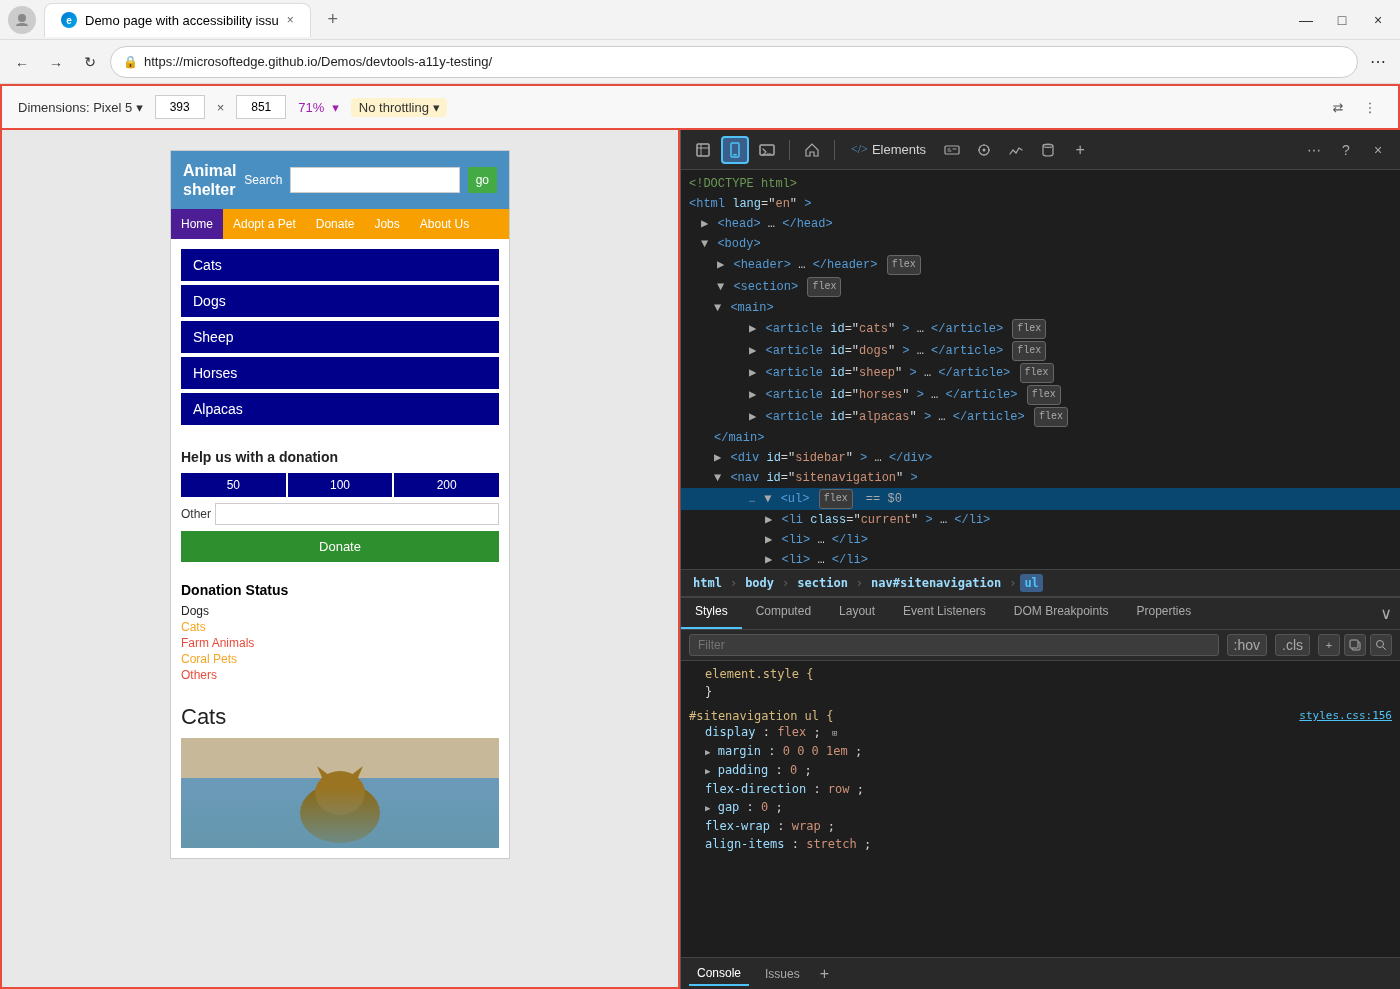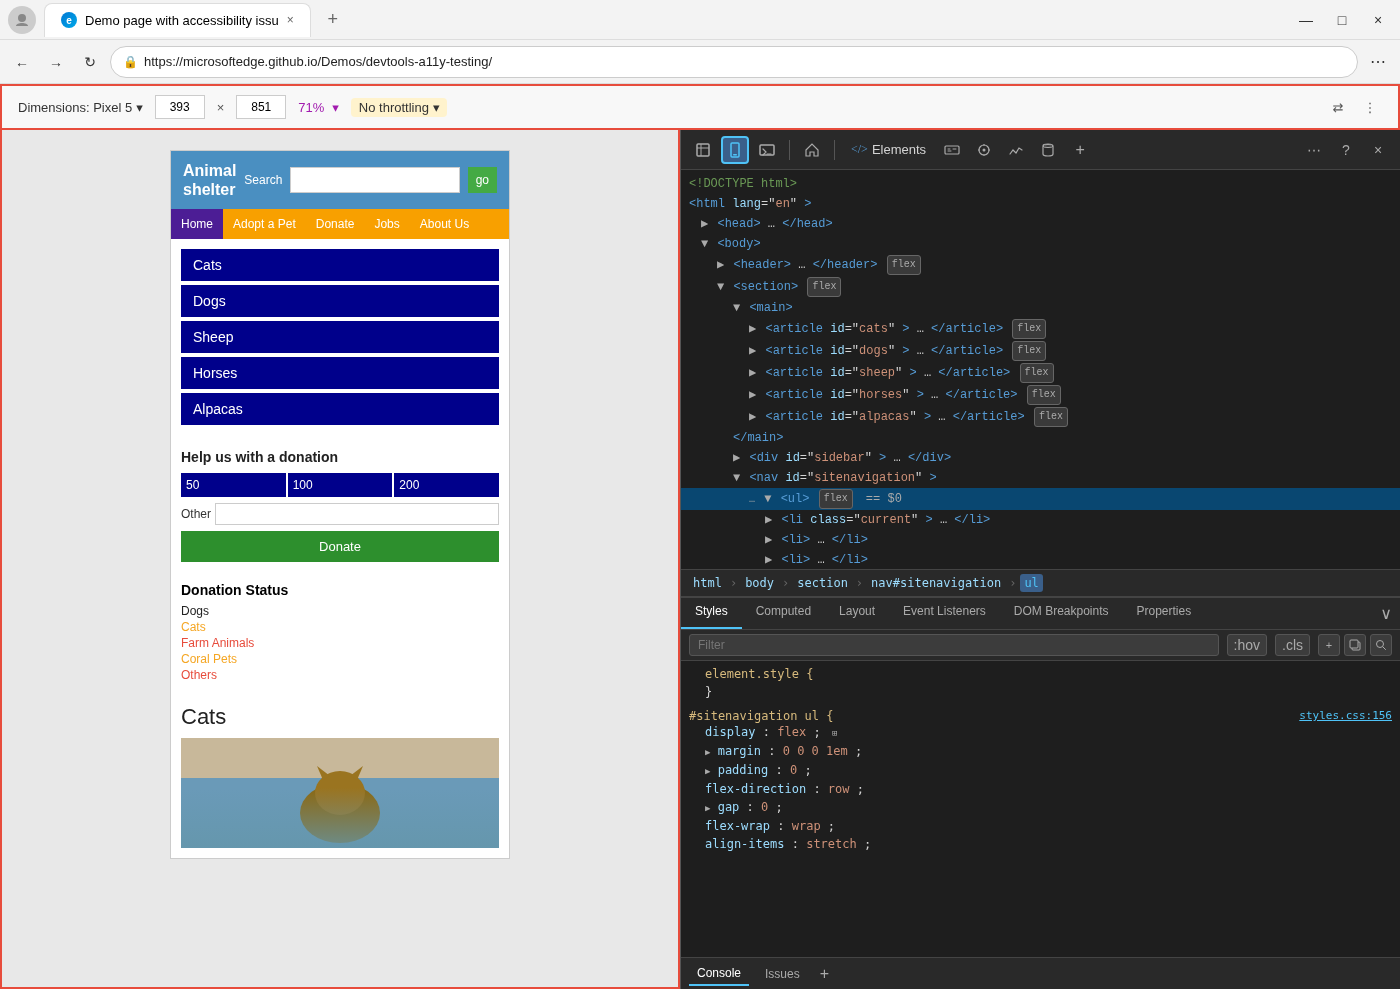--- a/index.html
+++ b/index.html
@@ -121,21 +121,21 @@
       padding: 8px 12px;
       margin-bottom: 4px;
       font-size: 14px;
       cursor: pointer;
     }
 
     .donation-section { padding: 10px; }
     .donation-title { font-size: 14px; font-weight: bold; margin-bottom: 8px; color: #222; }
     .donation-amounts { display: flex; gap: 2px; margin-bottom: 6px; }
     .donation-amt {
-      flex: 1; background: #00008b; color: white; text-align: left;
+      flex: 1; background: #00008b; color: white; text-align: center;
       padding: 5px; font-size: 12px; cursor: pointer;
     }
     .donation-other { display: flex; align-items: center; gap: 4px; margin-bottom: 6px; }
     .donation-other-label { font-size: 12px; color: #333; }
     .donation-other-input { flex: 1; height: 22px; border: 1px solid #ccc; }
     .donation-btn { width: 100%; background: #2d8f2d; color: white; border: none; padding: 8px; font-size: 13px; cursor: pointer; }
 
     .donation-status { padding: 10px; }
     .donation-status-title { font-size: 14px; font-weight: bold; margin-bottom: 6px; }
     .status-item { font-size: 12px; margin-bottom: 2px; }
@@ -208,38 +208,38 @@
     .dom-text { color: #d4d4d4; }
     .dom-comment { color: #6a9955; }
     .dom-badge {
       display: inline-block; background: #3a3a3a; color: #aaa;
       border: 1px solid #666; border-radius: 3px; font-size: 10px;
       padding: 0 4px; margin: 0 2px; vertical-align: middle;
     }
     .dom-expand { color: #aaa; margin-right: 2px; cursor: pointer; }
     .indent-1 { padding-left: 20px; }
     .indent-2 { padding-left: 36px; }
-    .indent-3 { padding-left: 52px; }
+    .indent-3 { padding-left: 33px; }
     .indent-4 { padding-left: 68px; }
     .indent-5 { padding-left: 84px; }
 
     
     .devtools-breadcrumb {
       background: #292929;
       height: 28px;
       display: flex;
       align-items: center;
       padding: 0 8px;
       gap: 4px;
       border-top: 1px solid #444;
       border-bottom: 1px solid #444;
       font-family: 'Consolas', monospace;
       font-size: 12px;
     }
-    .bc-item { color: #9cdcfe; cursor: pointer; padding: 2px 4px; border-radius: 3px; }
+    .bc-item { color: #9cdcfe; cursor: pointer; padding: 2px 4px; border-radius: 3px; font-weight: bold; }
     .bc-sep { color: #666; }
     .bc-item.active { background: #3a5f8a; color: #4fc3f7; }
 
     
     .styles-panel {
       height: 360px;
       background: #1e1e1e;
       display: flex;
       flex-direction: column;
       border-top: 1px solid #444;

